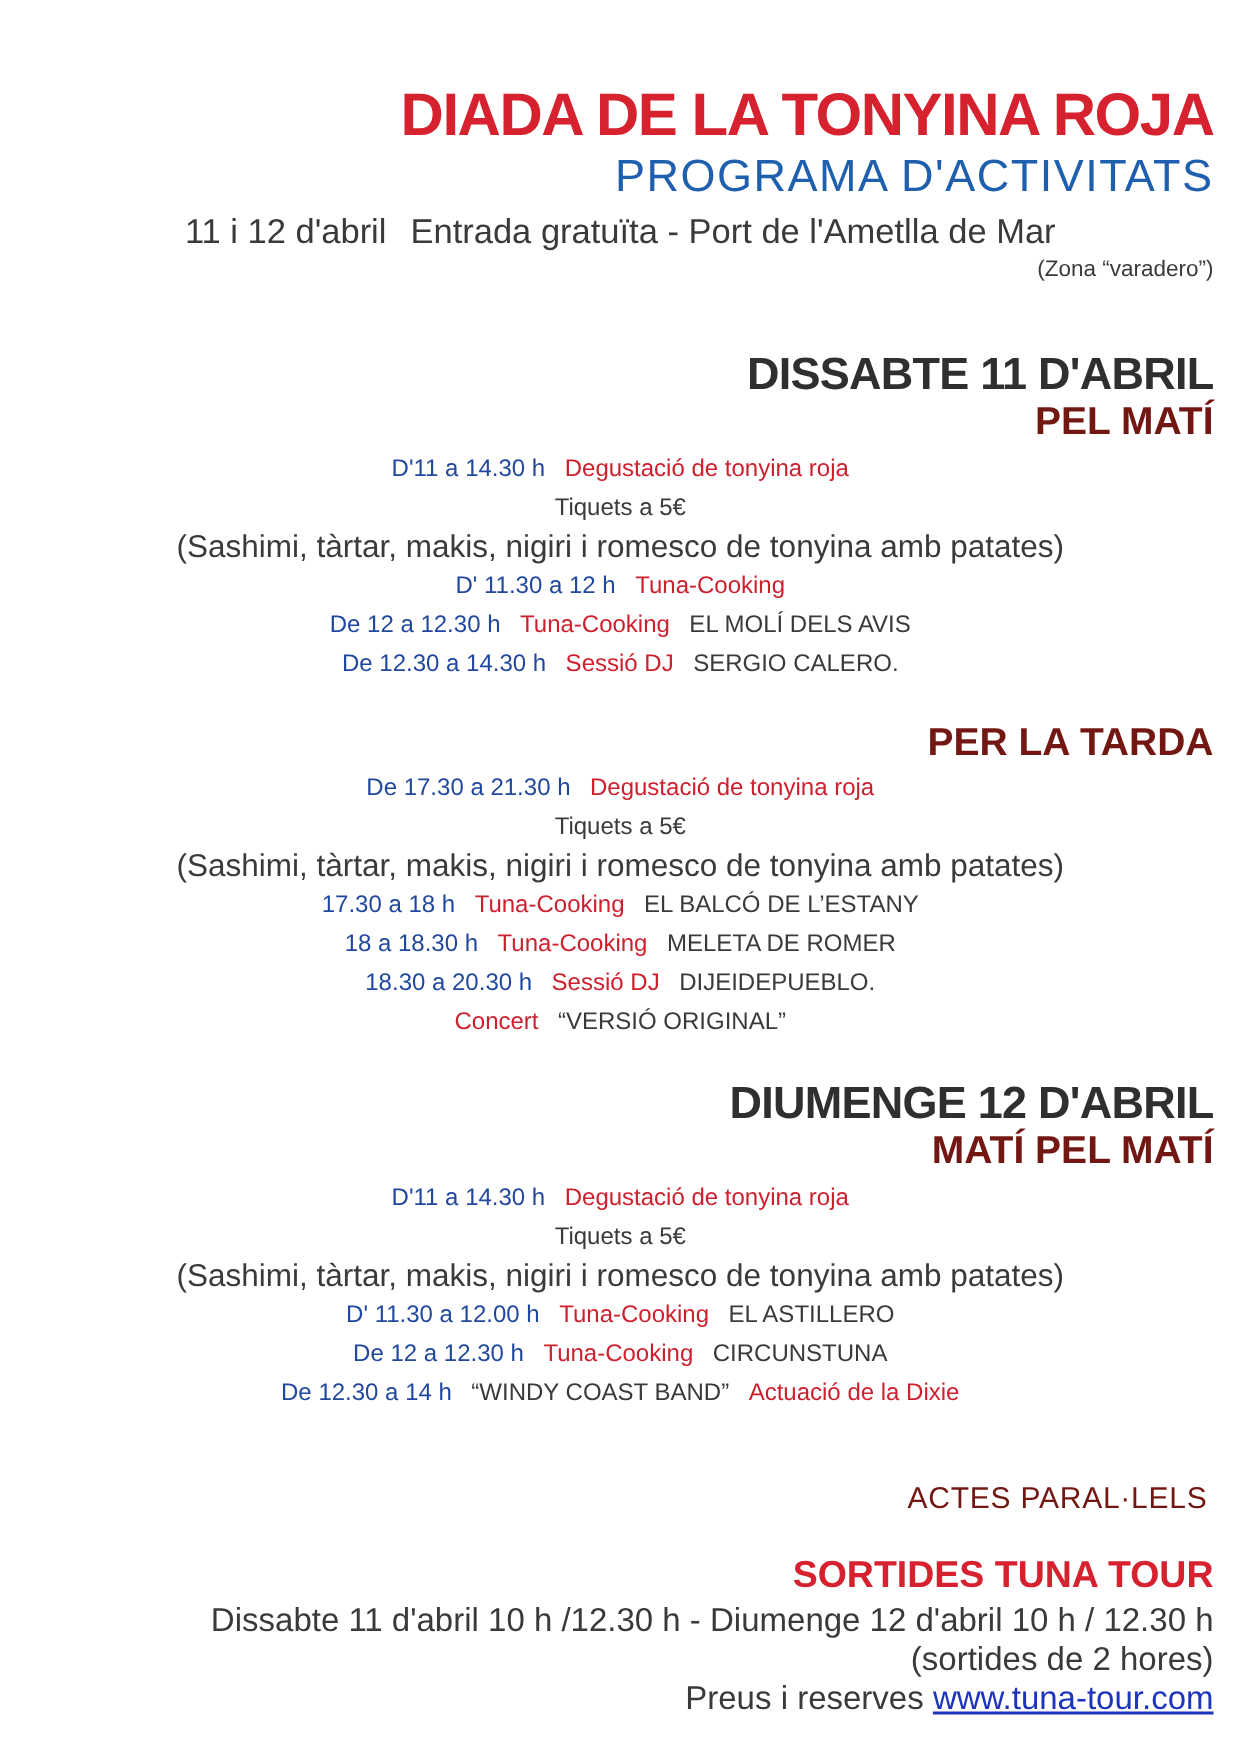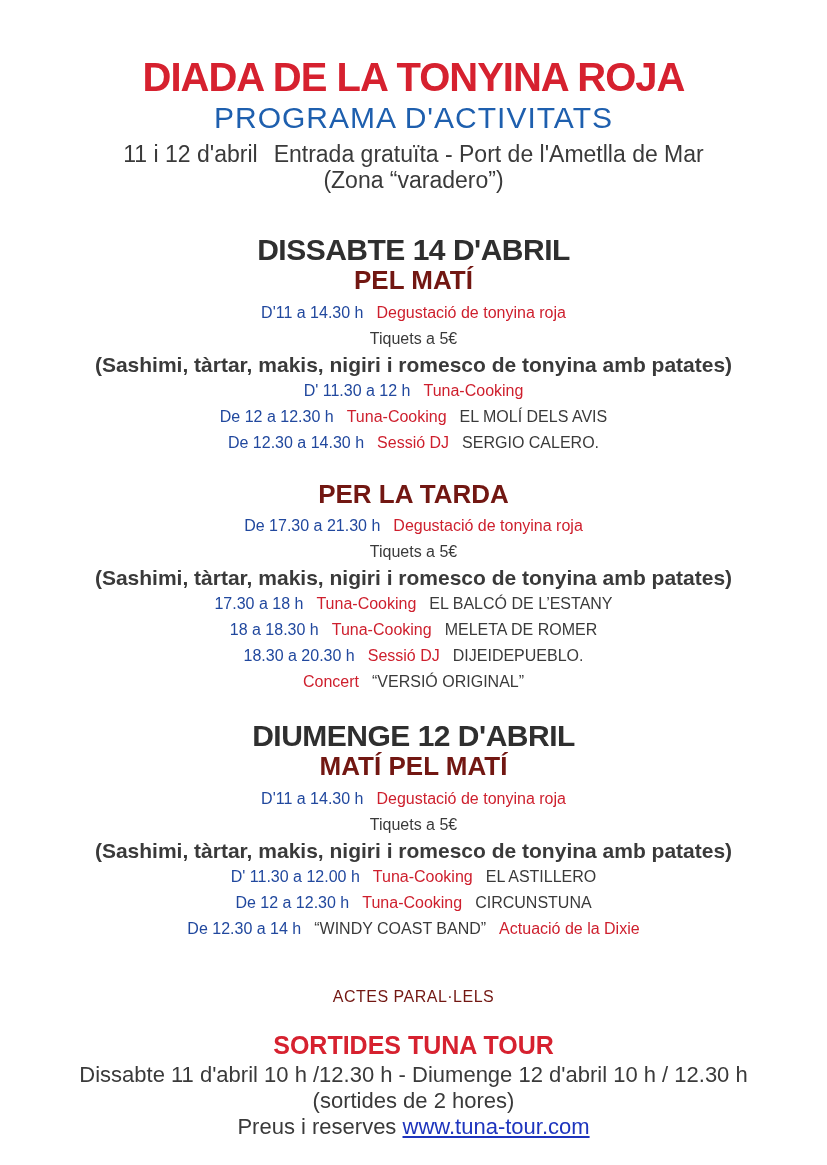--- a/index.html
+++ b/index.html
@@ -17,21 +17,21 @@
   body{
     width:827px;height:1165px;
     background:#ffffff;
     font-family:"Liberation Sans", sans-serif;
     color:var(--text-dark);
     overflow:hidden;
   }
   .poster{
     width:100%;height:100%;
     padding:56px 18px 20px;
-    text-align:center;
+    text-align:right;
   }
   
   .title{
     margin:0;
     font-size:40px;
     font-weight:800;
     letter-spacing:-1px;
     color:var(--title-red);
     line-height:1.05;
   }
@@ -44,21 +44,21 @@
     line-height:1.1;
   }
   .info-line{
     margin-top:7px;
     font-size:23px;
     line-height:26px;
     color:var(--text-dark);
     display:flex;justify-content:center;gap:16px;
   }
   .zone-line{
-    font-size:23px;
+    font-size:15px;
     line-height:26px;
     color:var(--text-dark);
   }
   
   .sections{margin-top:40px;}
   .section + .section{margin-top:24px;}
   .day-title{
     margin:0;
     font-size:30px;
     font-weight:800;
@@ -76,26 +76,26 @@
   }
   .line{
     display:flex;justify-content:center;gap:13px;
     font-size:16px;line-height:26px;
     white-space:nowrap;
   }
   .line.note{font-size:21px;}
   .seg-time{color:var(--time-blue);font-weight:500;}
   .seg-activity{color:var(--activity-red);font-weight:500;}
   .seg-plain{color:var(--text-dark);font-weight:400;}
-  .seg-note{color:var(--text-dark);font-weight:700;}
+  .seg-note{color:var(--text-dark);font-weight:400;}
   
   .footer{margin-top:46px;}
   .parallel-heading{
-    margin:14px;
-    font-size:16px;font-weight:400;
+    margin:4px;
+    font-size:20px;font-weight:400;
     letter-spacing:0.5px;
     color:var(--maroon);
     line-height:1.15;
   }
   .tour-heading{
     margin:25px 0 2px;
     font-size:25px;font-weight:800;
     color:var(--title-red);
     line-height:1.15;
   }
@@ -118,21 +118,21 @@
     <div class="subtitle">PROGRAMA D'ACTIVITATS</div>
     <div class="info-line">
       <span>11 i 12 d'abril</span>
       <span>Entrada gratuïta - Port de l'Ametlla de Mar</span>
     </div>
     <div class="zone-line">(Zona “varadero”)</div>
   </header>
 
   <main class="sections">
       <section class="section">
-        <h2 class="day-title">DISSABTE 14 D'ABRIL</h2>
+        <h2 class="day-title">DISSABTE 11 D'ABRIL</h2>
         <div class="block">
           <h3 class="part-heading">PEL MATÍ</h3>
           <div class="line">
             <span class="seg seg-time">D'11 a 14.30 h</span>
             <span class="seg seg-activity">Degustació de tonyina roja</span>
           </div>
           <div class="line">
             <span class="seg seg-plain">Tiquets a 5€</span>
           </div>
           <div class="line note">

